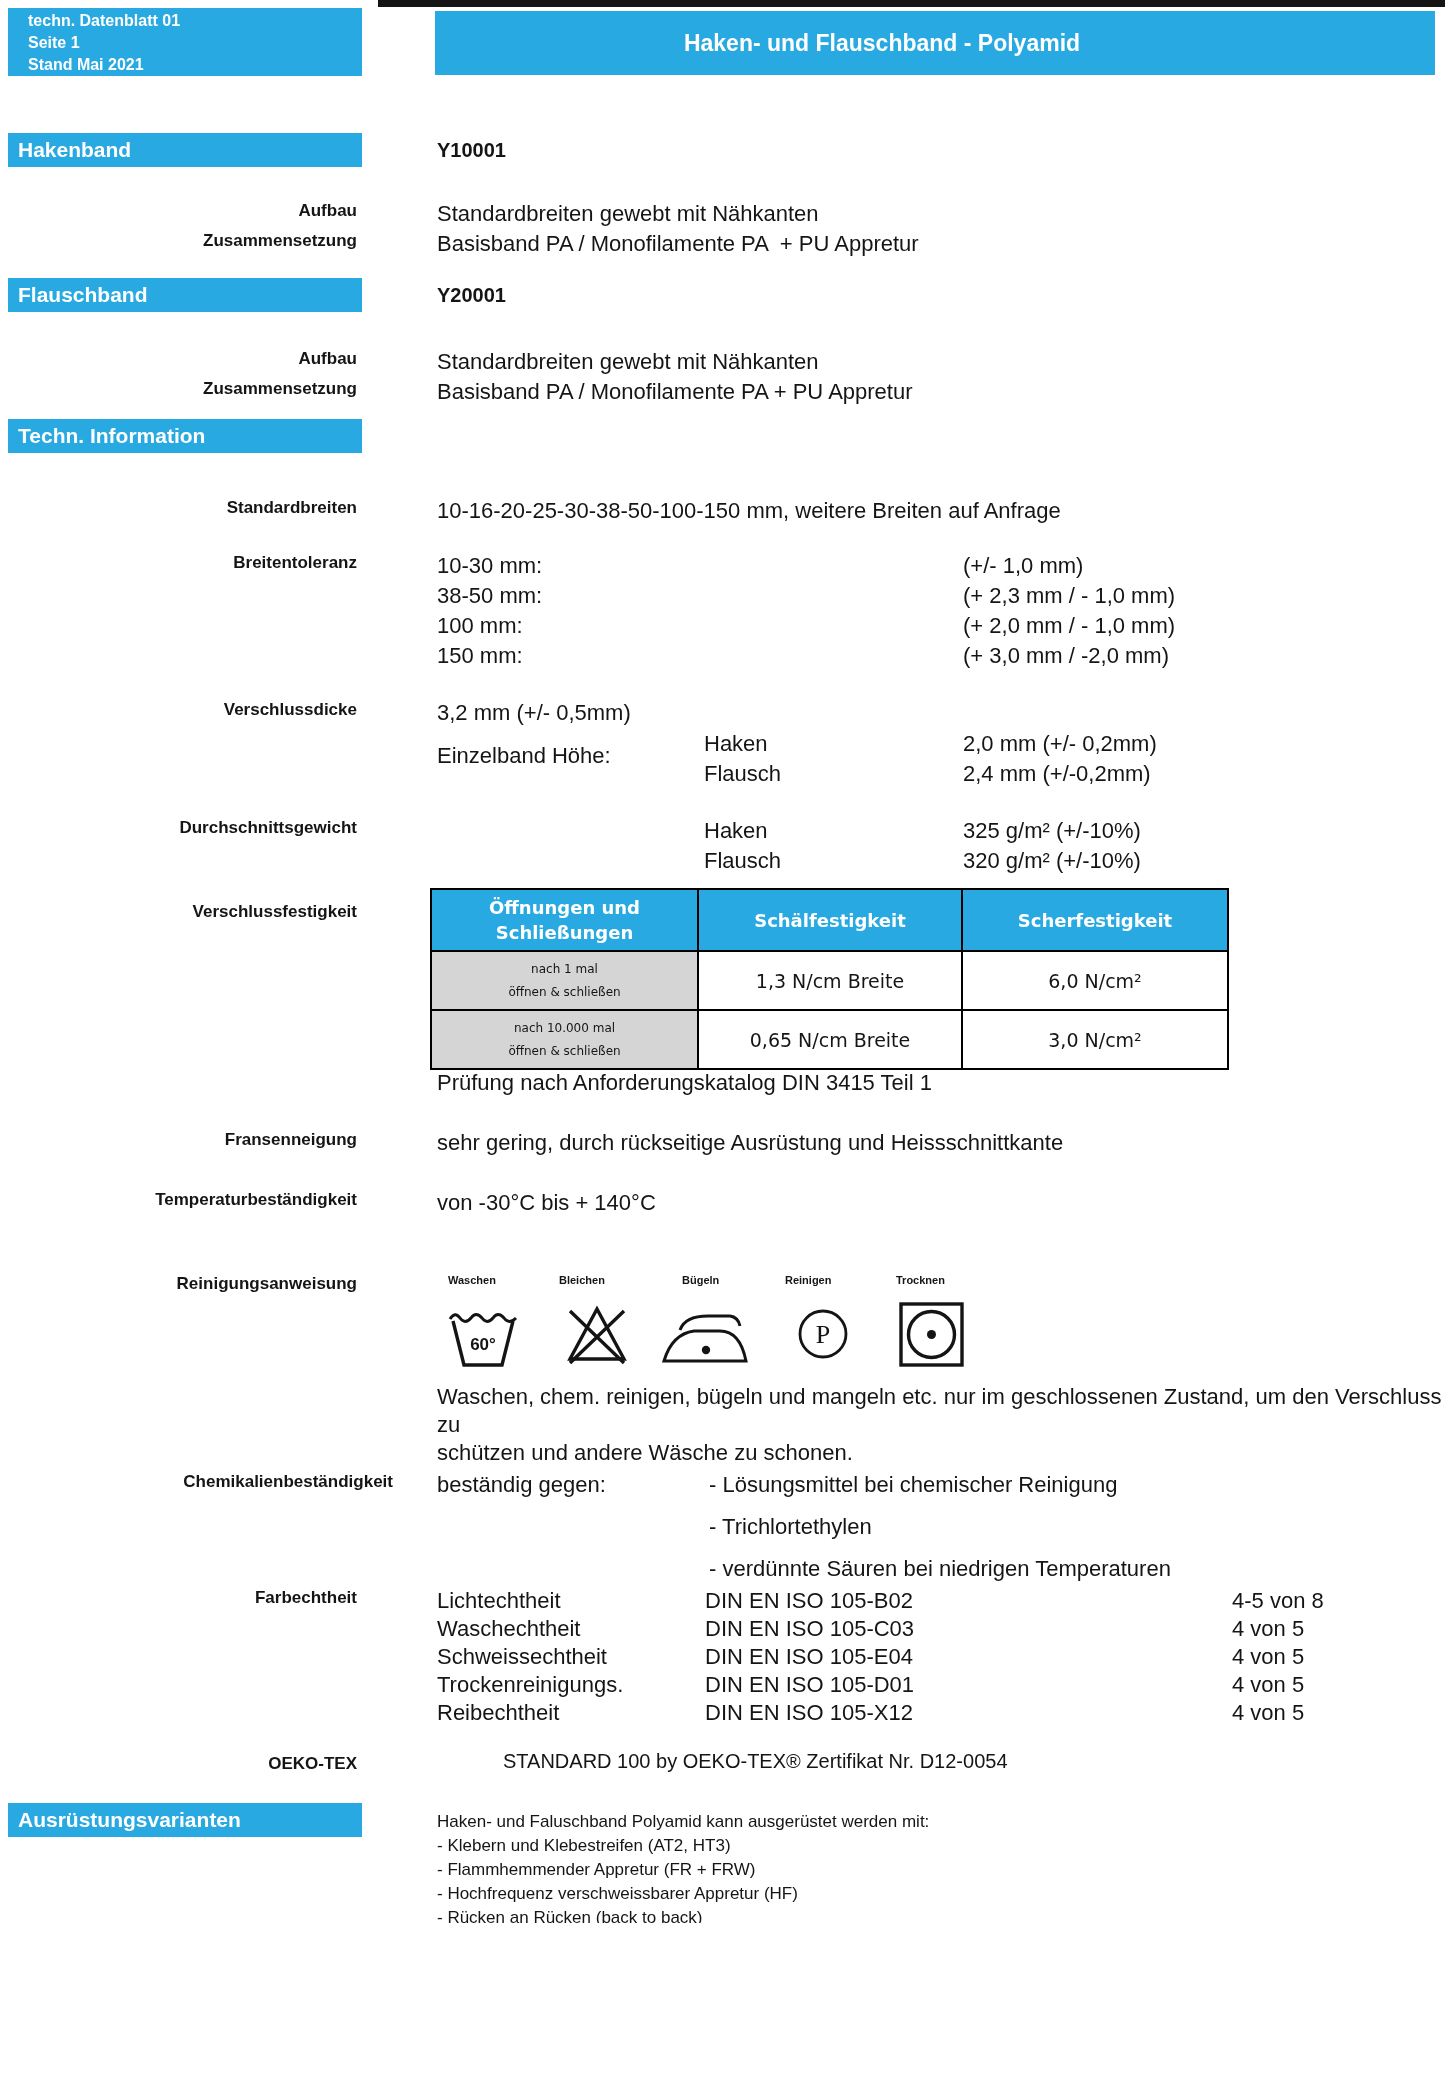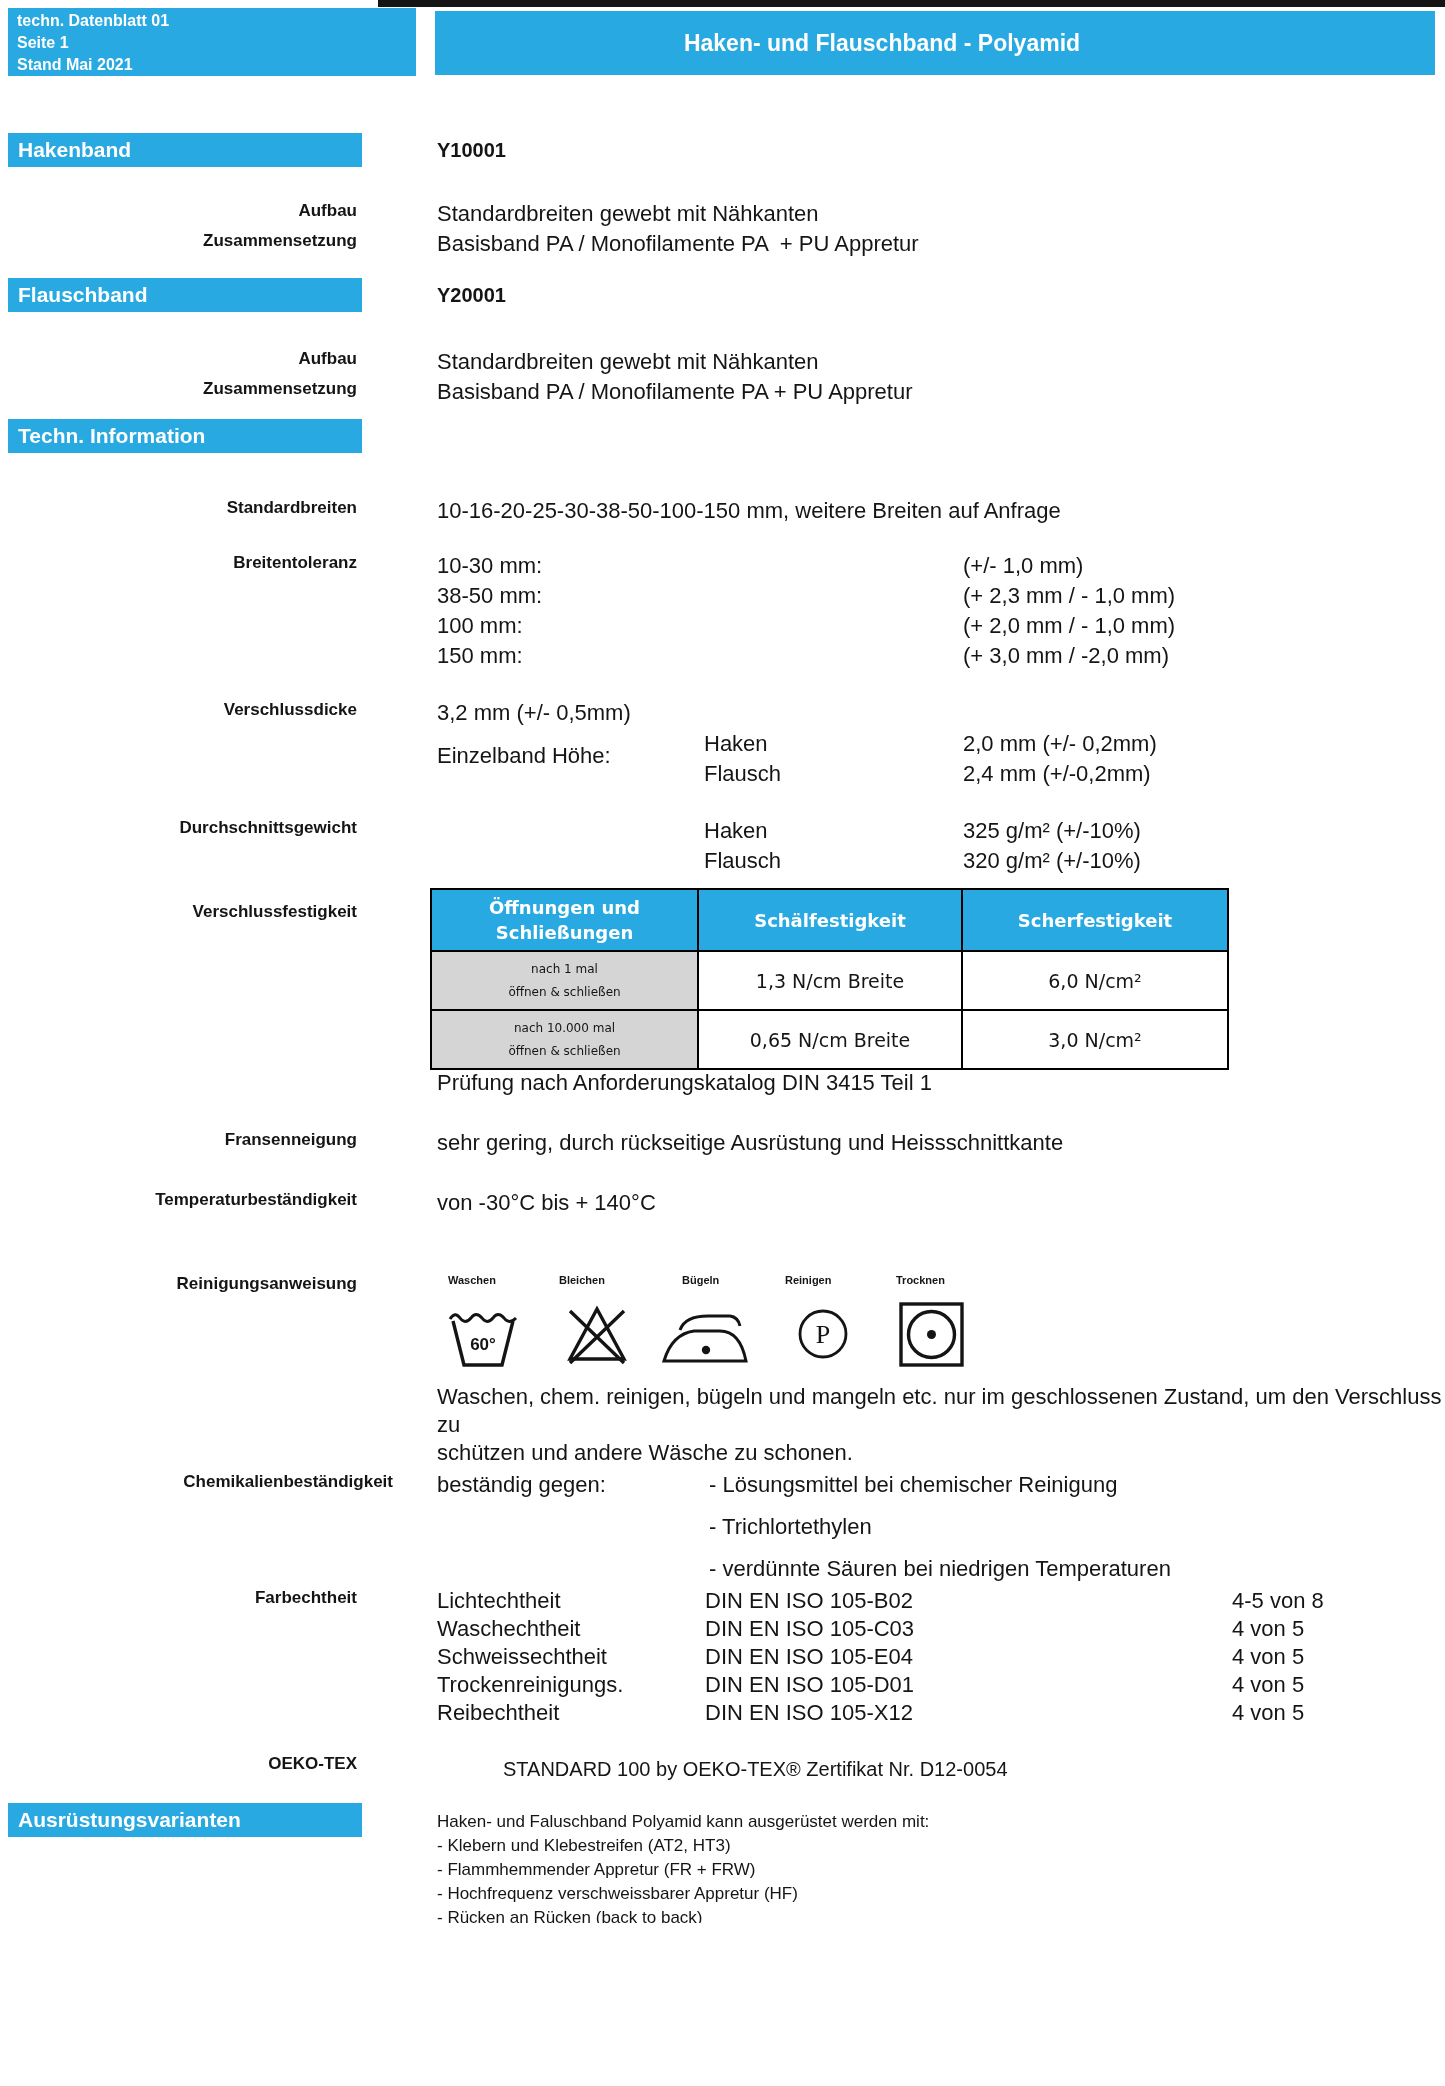--- a/index.html
+++ b/index.html
@@ -7,22 +7,22 @@
   #page{position:relative;width:1445px;height:2086px;background:#fff;overflow:hidden;
         font-family:"Liberation Sans",sans-serif;color:var(--ink);}
   .abs{position:absolute;}
   .bar{left:8px;width:354px;height:34px;background:var(--accent);color:#fff;
        font-weight:bold;font-size:21px;display:flex;align-items:center;
        padding-left:10px;box-sizing:border-box;}
   .label{left:0;width:357px;text-align:right;font-weight:bold;font-size:17px;white-space:nowrap;}
   .val{font-size:22px;white-space:pre-wrap;}
   .code{font-size:20px;font-weight:bold;}
   .topstrip{left:378px;top:0;width:1067px;height:7px;background:#141414;}
-  .infobox{left:8px;top:8px;width:408px;height:68px;background:var(--accent);color:#fff;
-           font-weight:bold;font-size:16px;line-height:22px;padding:2px 0 0 9px;box-sizing:border-box;}
+  .infobox{left:8px;top:8px;width:354px;height:68px;background:var(--accent);color:#fff;
+           font-weight:bold;font-size:16px;line-height:22px;padding:2px 0 0 20px;box-sizing:border-box;}
   .banner{left:435px;top:11px;width:1000px;height:64px;background:var(--accent);color:#fff;
           display:flex;align-items:center;justify-content:center;font-weight:bold;font-size:23px;
           padding-right:106px;box-sizing:border-box;}
   table.fest{left:430px;top:888px;position:absolute;border-collapse:collapse;table-layout:fixed;
              font-family:"DejaVu Sans","Liberation Sans",sans-serif;}
   table.fest td,table.fest th{border:2px solid #000;text-align:center;vertical-align:middle;padding:0;}
   table.fest th{background:var(--accent);color:#fff;font-size:18px;font-weight:bold;
                 white-space:pre-line;height:60px;line-height:25px;}
   table.fest td{font-size:19px;height:57px;background:#fff;}
   table.fest td.gray{background:#D5D5D5;font-size:12px;white-space:pre-line;line-height:23px;}
@@ -183,21 +183,21 @@
   <div class="abs val" style="left:705px;top:1644px;">DIN EN ISO 105-E04</div>
   <div class="abs val" style="left:1232px;top:1644px;">4 von 5</div>
   <div class="abs val" style="left:437px;top:1672px;">Trockenreinigungs.</div>
   <div class="abs val" style="left:705px;top:1672px;">DIN EN ISO 105-D01</div>
   <div class="abs val" style="left:1232px;top:1672px;">4 von 5</div>
   <div class="abs val" style="left:437px;top:1700px;">Reibechtheit</div>
   <div class="abs val" style="left:705px;top:1700px;">DIN EN ISO 105-X12</div>
   <div class="abs val" style="left:1232px;top:1700px;">4 von 5</div>
 
   <div class="abs label" style="top:1754px;">OEKO-TEX</div>
-  <div class="abs" style="left:503px;top:1750px;font-size:20px;margin-top:8px;">STANDARD 100 by OEKO-TEX® Zertifikat Nr. D12-0054</div>
+  <div class="abs" style="left:503px;top:1750px;font-size:20px;">STANDARD 100 by OEKO-TEX® Zertifikat Nr. D12-0054</div>
 
   <div class="abs bar" style="top:1803px;">
     <span>Ausrüstungsvarianten</span>
   </div>
   <div class="abs listline" style="left:437px;top:1812px;">Haken- und Faluschband Polyamid kann ausgerüstet werden mit:</div>
   <div class="abs listline" style="left:437px;top:1836px;">- Klebern und Klebestreifen (AT2, HT3)</div>
   <div class="abs listline" style="left:437px;top:1860px;">- Flammhemmender Appretur (FR + FRW)</div>
   <div class="abs listline" style="left:437px;top:1884px;">- Hochfrequenz verschweissbarer Appretur (HF)</div>
   <div class="abs clip" style="left:437px;top:1908px;height:15px;width:600px;">
     <div class="listline">- Rücken an Rücken (back to back)</div>

